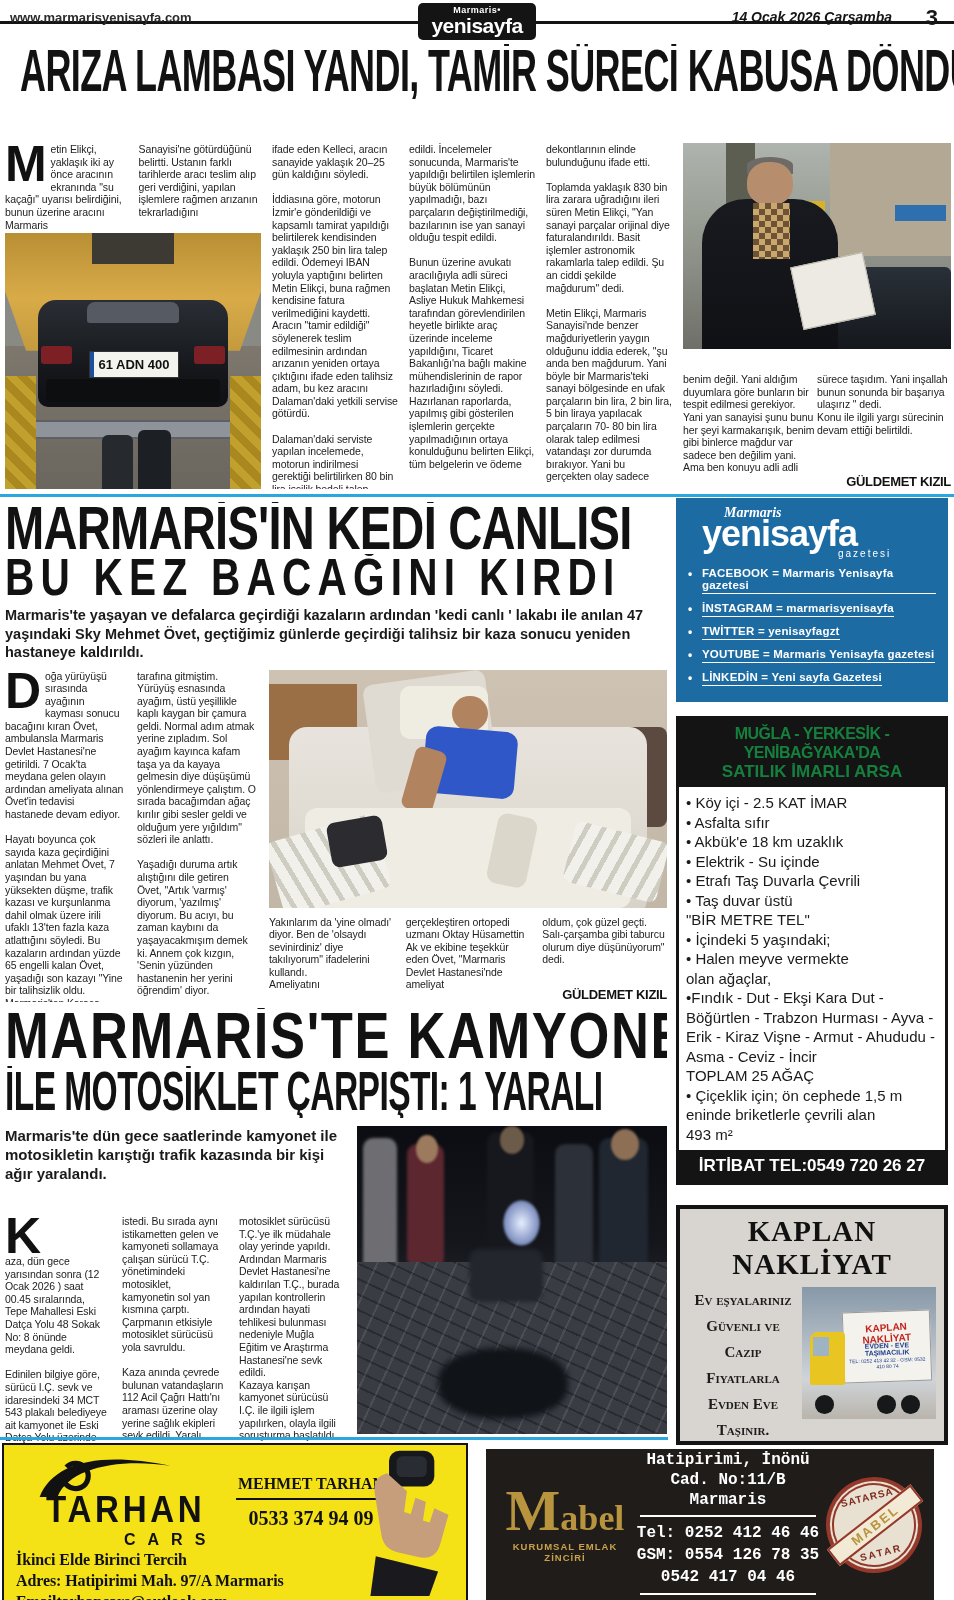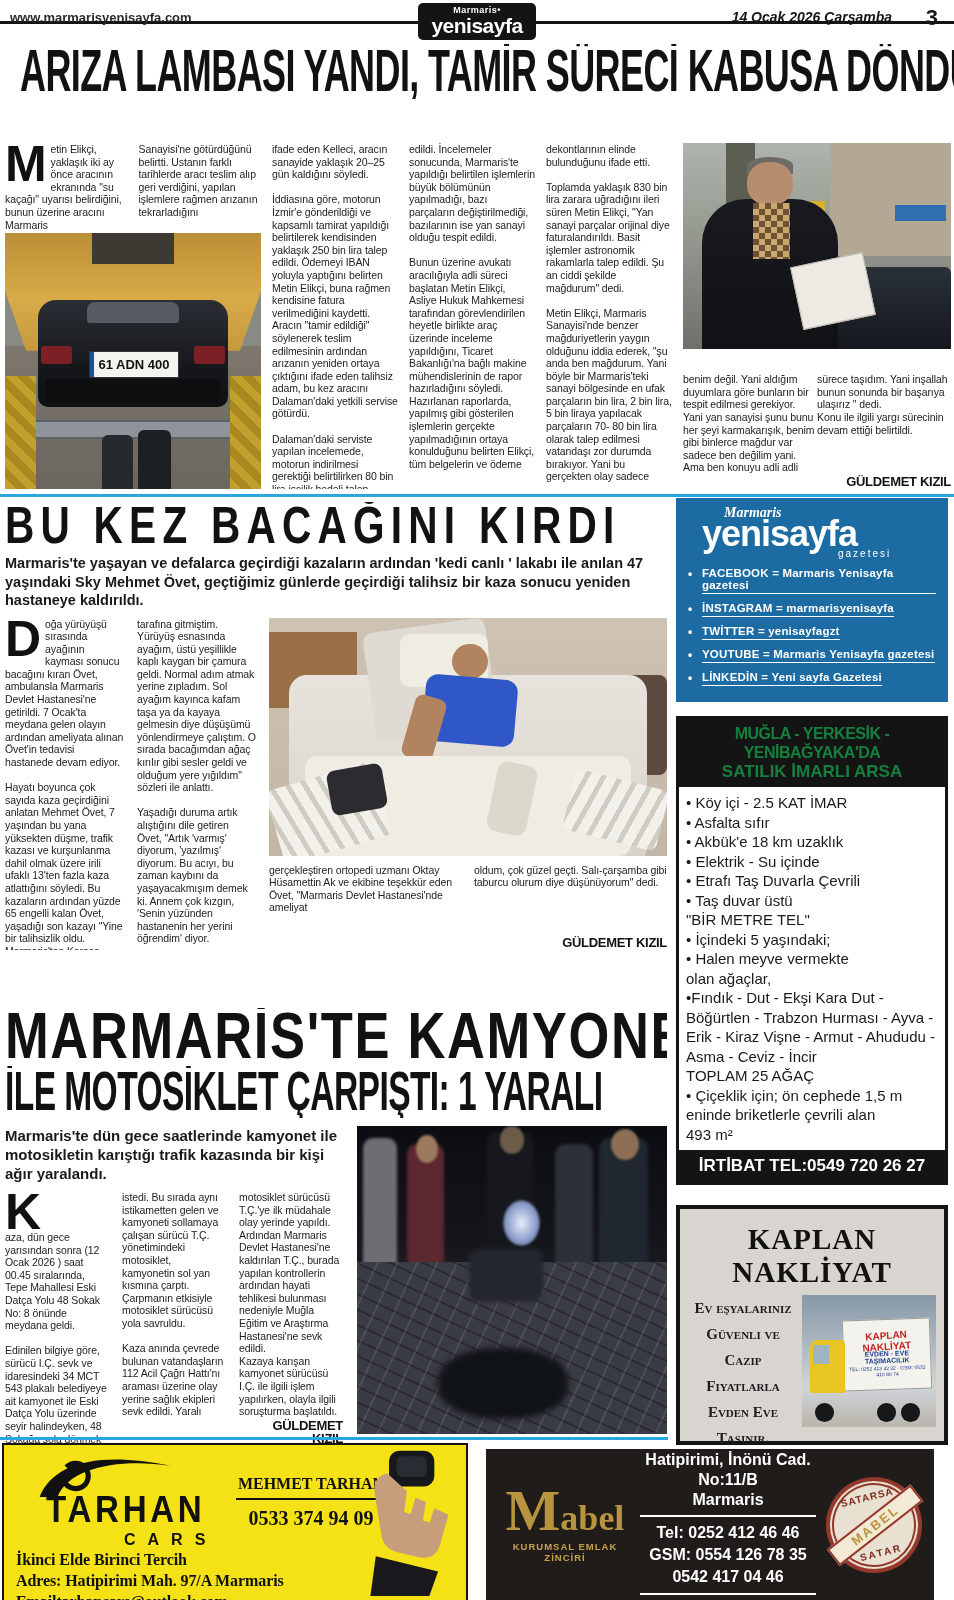--- a/index.html
+++ b/index.html
@@ -50,21 +50,21 @@
   .a2-c{width:119px;}
   .a2-photowrap{flex:1;display:flex;flex-direction:column;}
   .a2-caps{display:flex;gap:12px;margin-top:8px;flex:1;}
   .a2-caps .cap{flex:1;display:flex;flex-direction:column;}
   .a2-caps .byline{margin-top:auto;}
   
   .a3{position:absolute;top:1008px;left:5px;width:662px;}
   .a3 .hl1{height:56px;}
   .a3 .hl2{height:52px;margin-top:2px;}
   .a3-row{display:flex;gap:14px;margin-top:8px;height:308px;}
-  .a3-left{width:338px;display:flex;flex-direction:column;}
+  .a3-left{width:338px;display:flex;flex-direction:column;gap:24px;}
   .a3-sub{font-size:15px;line-height:19px;}
   .a3-cols{display:flex;gap:13px;flex:1;margin-top:8px;}
   .a3-cols .c{flex:1;display:flex;flex-direction:column;}
   .a3-cols .byline{margin-top:auto;}
   .photo-accident{flex:1;}
   
   .photo{position:relative;overflow:hidden;background:#8a8a85;}
   .photo *{position:absolute;}
   .photo-car{flex:1;margin-top:4px;}
   .pc-canopy{top:0;left:-8%;right:-8%;height:46%;background:linear-gradient(180deg,#b4893100,#0000),linear-gradient(180deg,#b98f35,#d8ab48 55%,#c49a3e);clip-path:polygon(0 0,100% 0,86% 100%,14% 100%);}
@@ -130,21 +130,21 @@
   .soc-sub{font-size:10px;letter-spacing:2px;margin-left:150px;line-height:10px;}
   .soc-item{display:flex;align-items:flex-start;margin-top:8px;font-size:11.5px;font-weight:700;}
   .soc-dot{width:14px;flex:none;font-size:12px;}
   .soc-item span.t{border-bottom:1.5px solid #fff;padding-bottom:2px;letter-spacing:.2px;}
   .arsa{margin-top:14px;border:3px solid #141414;}
   .arsa-title{background:#141414;color:#15803d;text-align:center;font-weight:800;padding:5px 2px;}
   .arsa-t1{font-size:16px;line-height:19px;letter-spacing:-.5px;}
   .arsa-t2{font-size:17px;line-height:20px;letter-spacing:0;}
   .arsa-bullets{font-size:15px;line-height:19.5px;padding:6px 7px;white-space:pre-line;color:#1a1a1a;}
   .arsa-contact{background:#141414;color:#fff;text-align:center;font-weight:800;font-size:17px;padding:6px 0;}
-  .kaplan{margin-top:20px;border:4px solid #141414;background:#d8d4cf;height:240px;box-sizing:border-box;padding:14px 8px;position:relative;}
+  .kaplan{margin-top:20px;border:4px solid #141414;background:#d8d4cf;height:240px;box-sizing:border-box;padding:6px 8px;position:relative;}
   .k-title{font-family:"Liberation Serif",serif;font-weight:700;font-size:29px;text-align:center;letter-spacing:1px;color:#111;}
   .k-row{display:flex;margin-top:6px;}
   .k-left{width:110px;font-family:"Liberation Serif",serif;font-variant:small-caps;font-weight:700;font-size:15px;line-height:26px;text-align:center;white-space:pre-line;color:#1c1c1c;}
   .k-truck{flex:1;height:132px;position:relative;background:linear-gradient(180deg,#8798a8,#cfd4d8 70%,#b9b4ac);margin-left:4px;overflow:hidden;}
   .k-truck *{position:absolute;}
   .kt-box{right:4%;top:18%;width:64%;height:52%;background:#f4f2ec;border:1px solid #999;transform:rotate(-2deg);}
   .kt-l1{width:100%;text-align:center;top:14%;color:#c42420;font-weight:800;font-size:10px;transform:rotate(-2deg);}
   .kt-l2{width:100%;text-align:center;top:44%;color:#1d3f8f;font-weight:700;font-size:7px;}
   .kt-l3{width:100%;text-align:center;top:66%;color:#1d3f8f;font-size:5px;}
   .kt-cab{left:6%;top:34%;width:26%;height:40%;background:#e8c520;border-radius:8px 4px 2px 2px;}
@@ -162,21 +162,21 @@
   .t-brand2{left:120px;top:86px;font-size:16px;font-weight:700;letter-spacing:12px;color:#111;}
   .t-person{left:232px;top:30px;width:150px;text-align:center;font-family:"Liberation Serif",serif;font-weight:700;font-size:16px;border-bottom:2px solid #111;padding-bottom:5px;color:#111;}
   .t-phone{left:232px;top:62px;width:150px;text-align:center;font-family:"Liberation Serif",serif;font-weight:700;font-size:20px;color:#111;}
   .t-lines{left:12px;top:104px;font-family:"Liberation Serif",serif;font-weight:700;font-size:16px;line-height:21px;color:#111;white-space:pre-line;}
   .t-hand{right:0;top:0;width:120px;height:151px;}
   .mabel{position:absolute;left:486px;top:1449px;width:448px;height:151px;background:#201c1a;color:#fff;display:flex;align-items:center;padding:0 10px;box-sizing:border-box;}
   .m-logo{width:138px;text-align:center;color:#b8943f;}
   .m-M{font-family:"Liberation Serif",serif;font-size:58px;font-weight:700;line-height:48px;}
   .m-abel{font-family:"Liberation Serif",serif;font-size:36px;font-weight:700;}
   .m-tag{font-size:9.5px;letter-spacing:1px;color:#c9a24a;margin-top:2px;font-weight:700;}
-  .m-mid{flex:1;text-align:center;font-family:Liberation Sans, sans-serif;font-weight:700;}
+  .m-mid{flex:1;text-align:center;font-family:Liberation Mono, monospace;font-weight:700;}
   .m-addr{font-size:16px;line-height:20px;}
   .m-rule{height:2px;background:#fff;margin:5px 6px;}
   .m-tel{font-size:16px;line-height:22px;}
   .m-stampwrap{width:102px;height:120px;position:relative;}
   .m-stamp{position:absolute;left:4px;top:12px;width:88px;height:88px;border:4px solid #93382b;border-radius:50%;background:#e8e0d0;transform:rotate(-14deg);box-shadow:inset 0 0 0 2px #e8e0d0,inset 0 0 0 4px #93382b;}
   .m-stamp div{position:absolute;width:100%;text-align:center;font-weight:800;color:#7e2a1f;}
   .m-st1{top:10px;font-size:10px;letter-spacing:1px;}
   .m-st3{bottom:10px;font-size:10px;letter-spacing:2px;}
   .m-st2{top:34px;left:-8px!important;width:116%!important;background:#f3ead6;border:2px solid #93382b;transform:rotate(-24deg);font-size:13px;letter-spacing:2px;color:#b8943f!important;padding:1px 0;}
 </style>
@@ -255,20 +255,21 @@
         <div class="coltext">sürece taşıdım. Yani inşallah bunun sonunda bir başarıya ulaşırız " dedi.
 Konu ile ilgili yargı sürecinin devam ettiği belirtildi.</div>
       </div>
       <div class="byline">GÜLDEMET KIZIL</div>
     </div>
   </div>
 
   <div class="blue-line bl1"></div>
 
   <div class="a2">
+    <div class="hl hl1"><span class="sq h-a2a">MARMARİS'İN KEDİ CANLISI</span></div>
     <div class="hl hl2"><span class="sq h-a2b">BU KEZ BACAĞINI KIRDI</span></div>
     <div class="a2-sub subhead">Marmaris'te yaşayan ve defalarca geçirdiği kazaların ardından 'kedi canlı ' lakabı ile anılan 47 yaşındaki Sky Mehmet Övet, geçtiğimiz günlerde geçirdiği talihsiz bir kaza sonucu yeniden hastaneye kaldırıldı.</div>
     <div class="a2-body">
       <div class="a2-c coltext"><span class="dropcap">D</span><span>oğa yürüyüşü sırasında ayağının kayması sonucu bacağını kıran Övet, ambulansla Marmaris Devlet Hastanesi'ne getirildi. 7 Ocak'ta meydana gelen olayın ardından ameliyata alınan Övet'in tedavisi hastanede devam ediyor.
 
 Hayatı boyunca çok sayıda kaza geçirdiğini anlatan Mehmet Övet, 7 yaşından bu yana yüksekten düşme, trafik kazası ve kurşunlanma dahil olmak üzere irili ufaklı 13'ten fazla kaza atlattığını söyledi. Bu kazaların ardından yüzde 65 engelli kalan Övet, yaşadığı son kazayı "Yine bir talihsizlik oldu. Marmaris'ten Karaca</span></div>
       <div class="a2-c coltext">tarafına gitmiştim. Yürüyüş esnasında ayağım, üstü yeşillikle kaplı kaygan bir çamura geldi. Normal adım atmak yerine zıpladım. Sol ayağım kayınca kafam taşa ya da kayaya gelmesin diye düşüşümü yönlendirmeye çalıştım. O sırada bacağımdan ağaç kırılır gibi sesler geldi ve olduğum yere yığıldım" sözleri ile anlattı.
 
 Yaşadığı duruma artık alıştığını dile getiren Övet, "Artık 'varmış' diyorum, 'yazılmış' diyorum. Bu acıyı, bu zaman kaybını da yaşayacakmışım demek ki. Annem çok kızgın, 'Senin yüzünden hastanenin her yerini öğrendim' diyor.</div>
       <div class="a2-photowrap">
@@ -282,20 +283,22 @@
           <div class="ph-head"></div>
           <div class="ph-shirt"></div>
           <div class="ph-arm"></div>
           <div class="ph-blanket"></div>
           <div class="ph-cast"></div>
           <div class="ph-rail"></div>
           <div class="ph-railR"></div>
           <div class="ph-bag"></div>
         </div>
         <div class="a2-caps">
+          <div class="cap coltext">Yakınlarım da 'yine olmadı' diyor. Ben de 'olsaydı sevinirdiniz' diye takılıyorum" ifadelerini kullandı.
+Ameliyatını</div>
           <div class="cap coltext">gerçekleştiren ortopedi uzmanı Oktay Hüsamettin Ak ve ekibine teşekkür eden Övet, "Marmaris Devlet Hastanesi'nde ameliyat</div>
           <div class="cap coltext">
             <span>oldum, çok güzel geçti. Salı-çarşamba gibi taburcu olurum diye düşünüyorum" dedi.</span>
             <span class="byline">GÜLDEMET KIZIL</span>
           </div>
         </div>
       </div>
     </div>
   </div>
 

